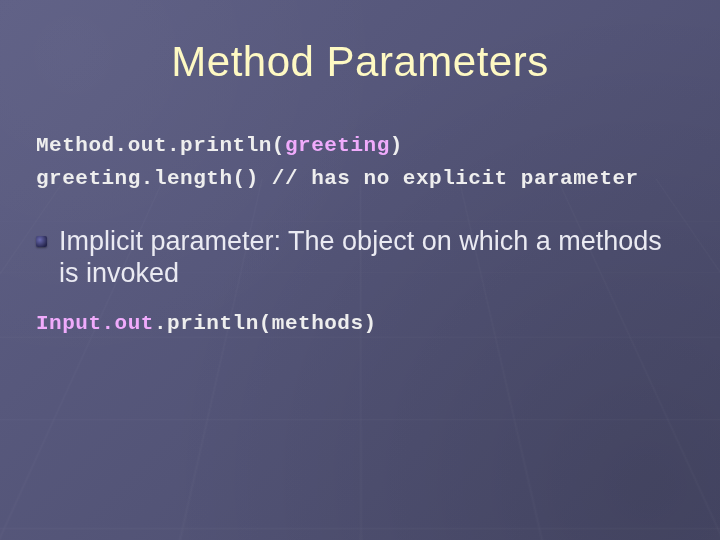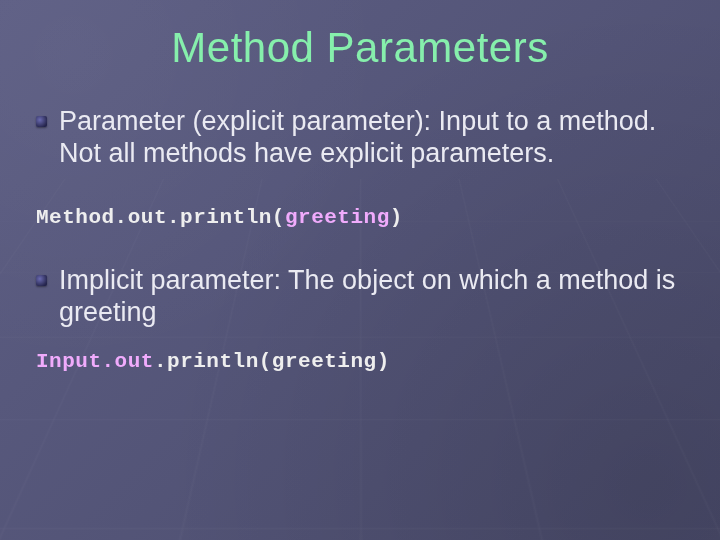--- a/index.html
+++ b/index.html
@@ -23,23 +23,24 @@
     transform: perspective(900px) rotateX(55deg) scale(1.6) translateY(60px);
     transform-origin: center 70%;
     pointer-events: none;
     opacity: 0.5;
   }
   .slide { position: relative; width: 100%; height: 100%; padding: 24px 36px 30px 36px; }
   .title {
     text-align: center;
     font-size: 42px;
     font-weight: 400;
-    color: #86efac;
+    color: #fef9c3;
     margin-bottom: 34px;
     letter-spacing: 0.5px;
+    margin-top: 14px;
   }
   .bullet {
     display: flex;
     align-items: flex-start;
     gap: 12px;
     margin-bottom: 22px;
   }
   .bullet .dot {
     width: 11px; height: 11px;
     margin-top: 10px;
@@ -67,32 +68,29 @@
   .spacer-md { height: 26px; }
 </style>
 </head>
 <body>
 <div class="grid-overlay"></div>
 
 <div class="slide">
 
   <h1 class="title">Method Parameters</h1>
 
-  <div class="bullet">
-    <span class="dot"></span>
-    <span class="text">Parameter (explicit parameter): Input to a method. Not all methods have explicit parameters.</span>
-  </div>
 
   <div class="spacer-sm"></div>
 
   <div class="code-block"><span>Method.out.println(</span><span class="hl">greeting</span><span>)</span></div>
 
+  <div class="code-block"><span>greeting.length() // has no explicit parameter</span></div>
 
   <div class="spacer-md"></div>
 
   <div class="bullet">
     <span class="dot"></span>
-    <span class="text">Implicit parameter: The object on which a method is greeting</span>
+    <span class="text">Implicit parameter: The object on which a methods is invoked</span>
   </div>
 
-  <div class="code-block"><span class="hl">Input.out</span><span>.println(greeting)</span></div>
+  <div class="code-block"><span class="hl">Input.out</span><span>.println(methods)</span></div>
 
 </div>
 
 </body></html>

